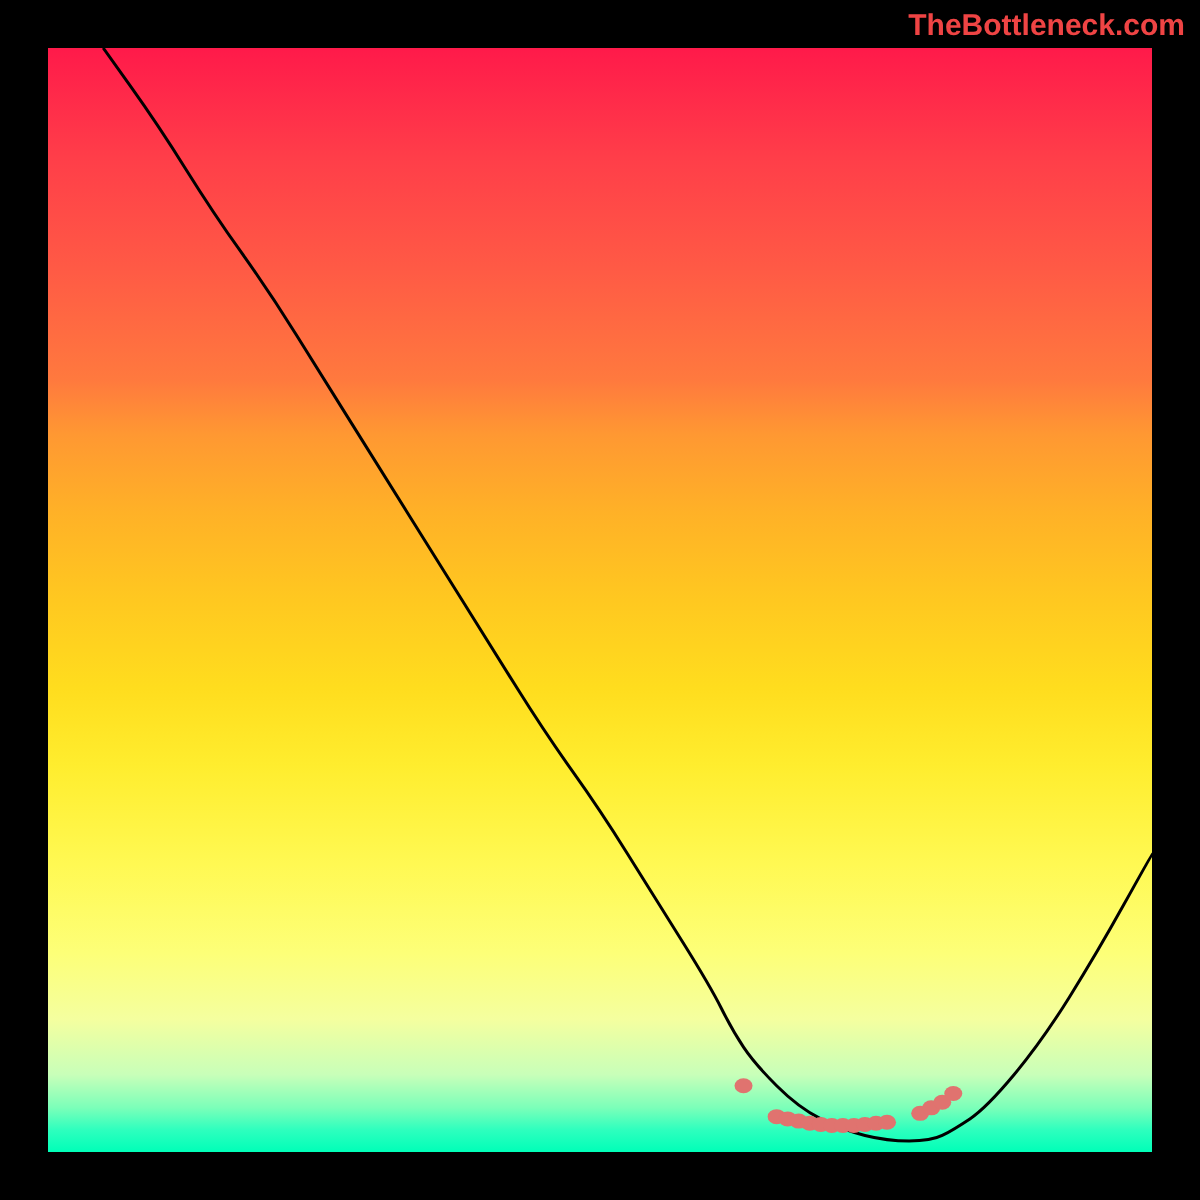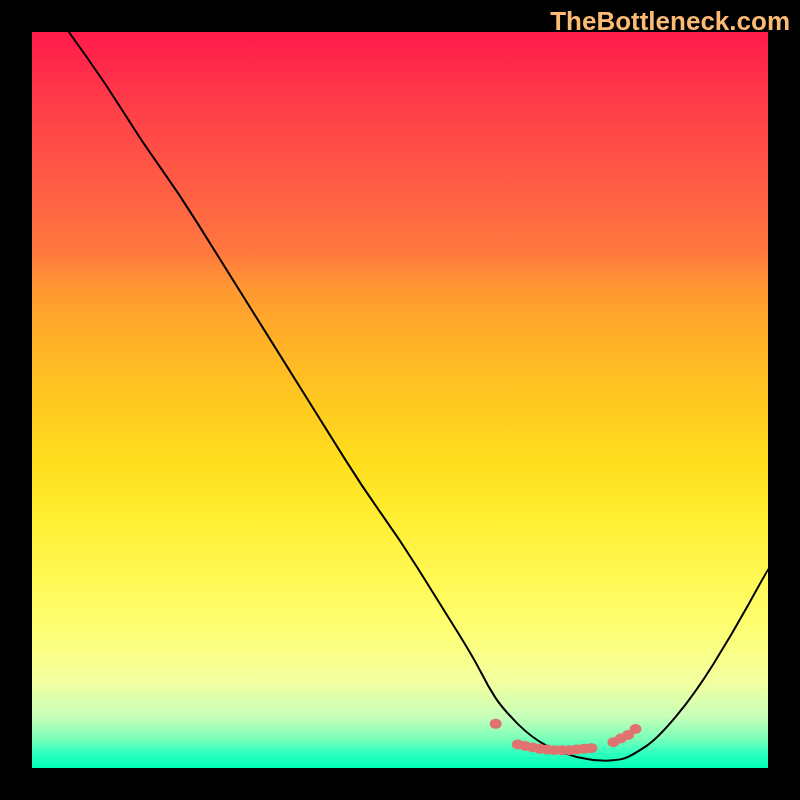--- a/index.html
+++ b/index.html
@@ -7,22 +7,22 @@
     width: 800px;
     height: 800px;
     background: #000;
     position: relative;
     font-family: Arial, sans-serif;
   }
   .watermark {
     position: absolute;
     top: 6px;
     right: 10px;
-    color: #fdba74;
-    font-size: 26px;
+    color: #ef4444;
+    font-size: 20px;
     font-weight: bold;
     z-index: 10;
   }
   .plot-area {
     position: absolute;
     left: 32px;
     top: 32px;
     width: 736px;
     height: 736px;
     background: linear-gradient(to bottom,

